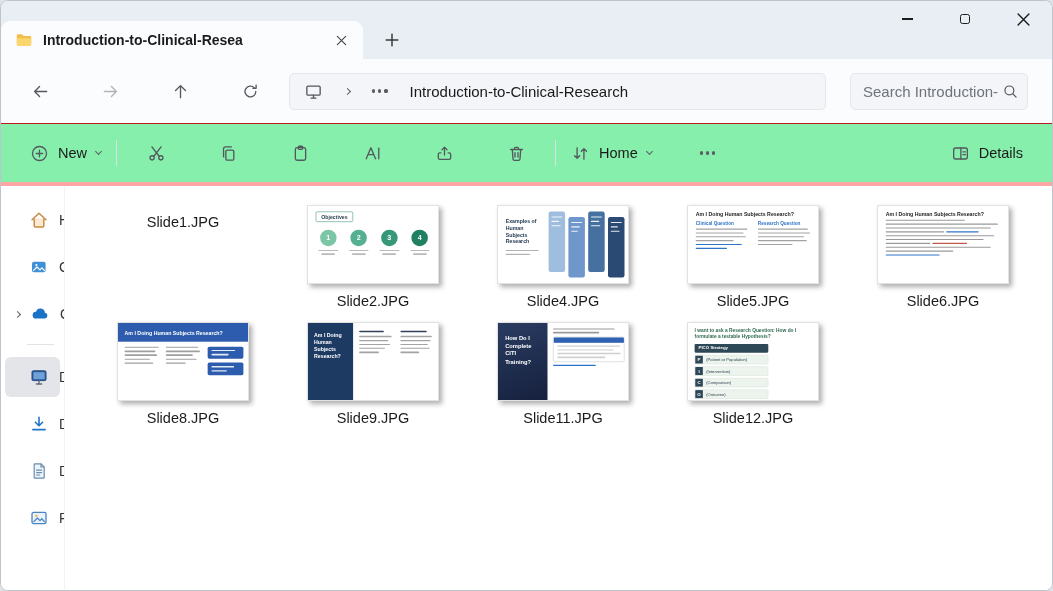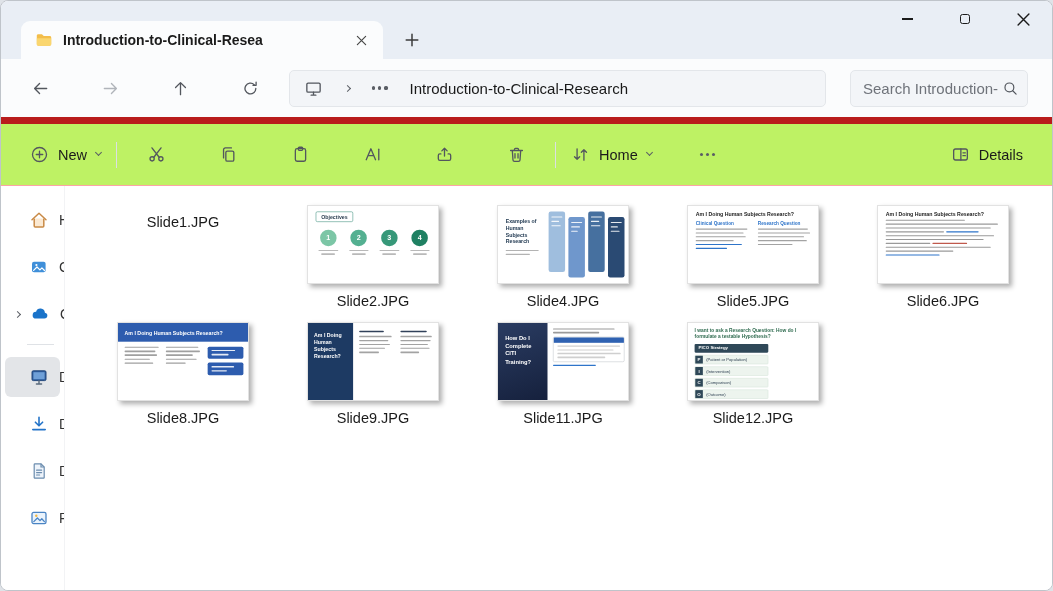--- a/index.html
+++ b/index.html
@@ -2,42 +2,42 @@
 <html><head>
 <meta charset="utf-8">
 <style>
   *{box-sizing:border-box;margin:0;padding:0}
   html,body{background:#dfe3e8}
   body{font-family:"Liberation Sans",sans-serif;-webkit-font-smoothing:antialiased}
   .win{width:1053px;height:591px;background:#fff;border:1px solid #bfc4ca;border-radius:8px;overflow:hidden;display:flex;flex-direction:column;position:relative}
 
   
   .titlebar{height:58px;background:#e9eef5;display:flex;align-items:flex-end;flex:none}
-  .tab{width:362px;height:38px;margin-left:20px;background:#fbfcfd;border-radius:9px 9px 0 0;display:flex;align-items:center;gap:10px;padding:0 10px 0 14px}
+  .tab{width:362px;height:38px;margin-left:0;background:#fbfcfd;border-radius:9px 9px 0 0;display:flex;align-items:center;gap:10px;padding:0 10px 0 14px}
   .tab-title{font-size:14px;font-weight:700;color:#1b1b1b;white-space:nowrap;overflow:hidden;flex:1}
   .tab-close{width:24px;height:24px;border-radius:4px;display:flex;align-items:center;justify-content:center;flex:none}
   .newtab{width:30px;height:30px;margin:0 0 4px 14px;display:flex;align-items:center;justify-content:center;border-radius:4px}
   .tb-spacer{flex:1}
   .winbtns{display:flex;align-self:flex-start}
   .wbtn{width:58px;height:36px;display:flex;align-items:center;justify-content:center}
   .min-glyph{width:11px;height:1.5px;background:#1b1b1b;display:block}
   .max-glyph{width:10px;height:10px;border:1.5px solid #1b1b1b;border-radius:2.5px;display:block}
 
   
-  .navbar{height:65px;background:#fbfcfd;display:flex;align-items:center;padding:0 14px;border-bottom:7px solid #b91c1c;flex:none}
+  .navbar{height:65px;background:#fbfcfd;display:flex;align-items:center;padding:0 14px;border-bottom:1px solid #b91c1c;flex:none}
   .navbtns{display:flex;gap:36px;align-items:center;margin-left:8px}
   .nbtn{width:34px;height:34px;display:flex;align-items:center;justify-content:center;border-radius:5px}
   .addrbar{flex:1;height:37px;margin-left:22px;background:#f3f5f8;border:1px solid #e3e6ea;border-radius:5px;display:flex;align-items:center;gap:22px;padding:0 14px}
   .addr-path{font-size:15px;color:#191919;white-space:nowrap}
   .searchbox{width:178px;height:37px;margin-left:24px;margin-right:10px;background:#f3f5f8;border:1px solid #e3e6ea;border-radius:5px;display:flex;align-items:center;padding:0 8px 0 0;flex:none}
   .searchbox input{flex:1;min-width:0;border:none;outline:none;background:transparent;font-family:"Liberation Sans",sans-serif;font-size:15px;color:#333;padding:0 4px 0 12px}
   .searchbox input::placeholder{color:#6f737a;text-overflow:ellipsis}
 
   
-  .toolbar{height:62px;background:#bef264;display:flex;align-items:center;padding:0 18px;border-bottom:1px solid #fca5a5;flex:none}
+  .toolbar{height:62px;background:#86efac;display:flex;align-items:center;padding:0 18px;border-bottom:4px solid #fca5a5;flex:none}
   .tbtn{display:flex;align-items:center;gap:9px;padding:7px 11px;border-radius:5px;font-size:14.5px;color:#1b1b1b}
   .icogrp{display:flex;gap:26px;margin:0 12px}
   .tico{width:46px;height:36px;display:flex;align-items:center;justify-content:center;border-radius:5px}
   .vd{width:1px;height:26px;background:#dcdfe3;margin:0 4px}
   .more{margin-left:22px}
   .tb-flex{flex:1}
   svg.ic{fill:none;stroke:#53575e;stroke-width:1.4;stroke-linecap:round;stroke-linejoin:round;width:19px;height:19px;display:block}
   svg.ic.dis{stroke:#b0b4ba}
   .cv{display:inline-block;width:6px;height:6px;border-right:1.6px solid #5a5e65;border-bottom:1.6px solid #5a5e65;flex:none}
   .cv.right{transform:rotate(-45deg)}

